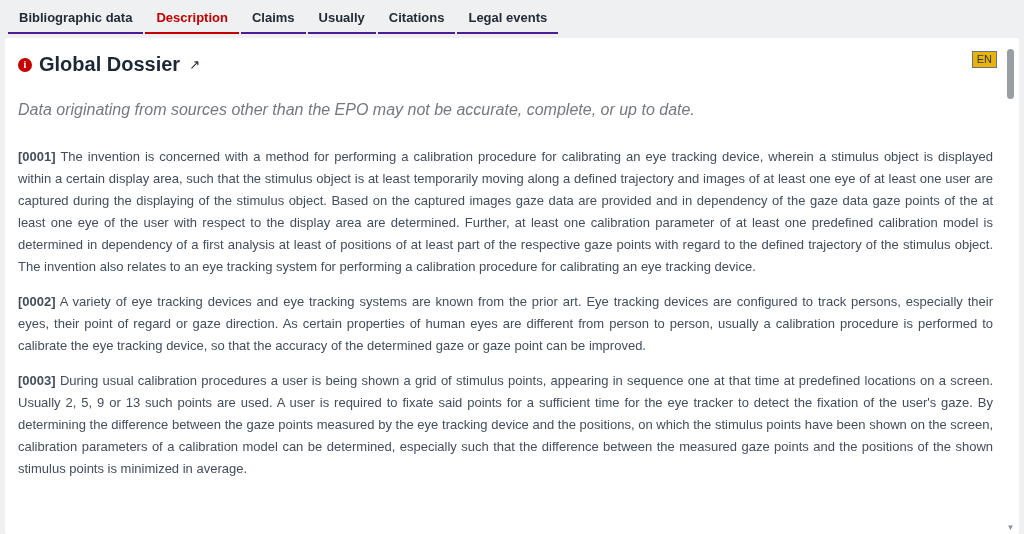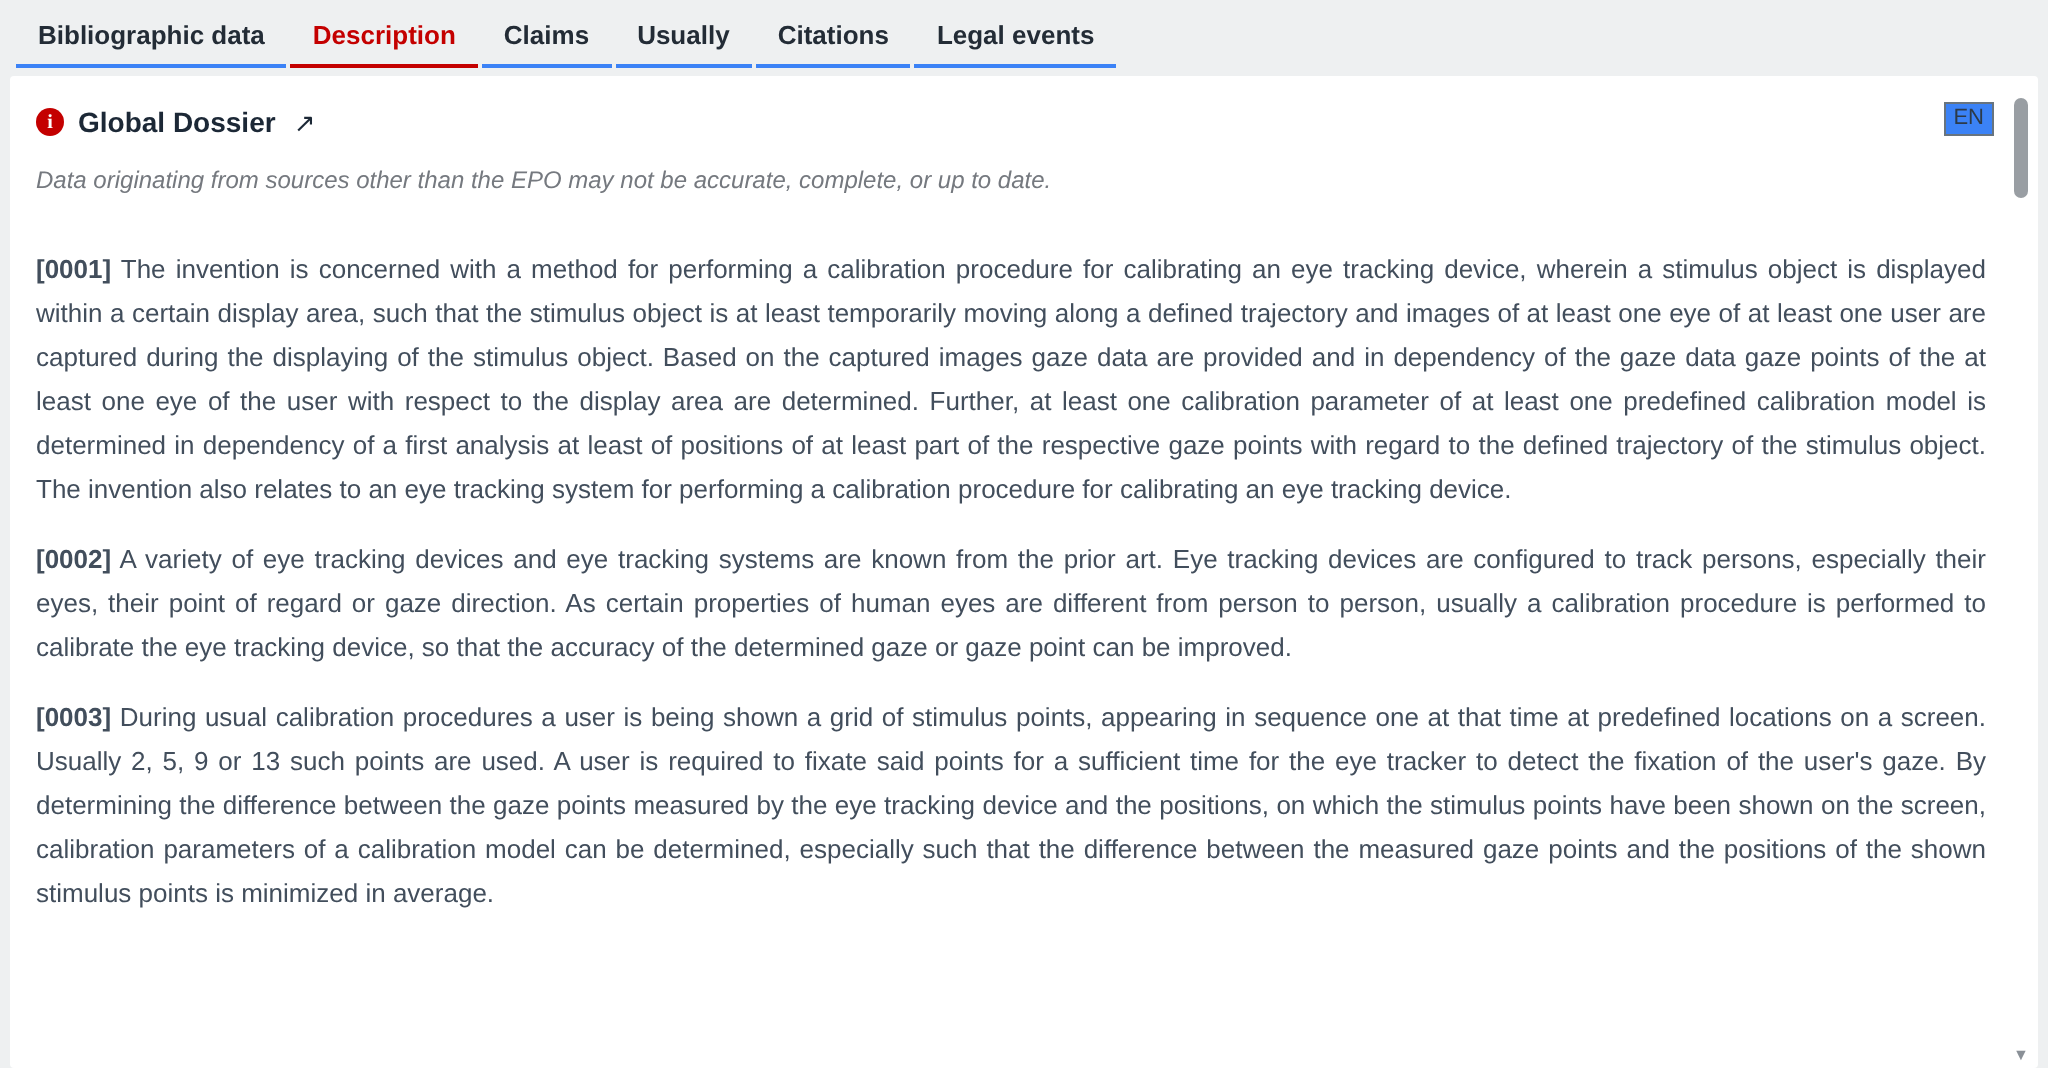--- a/index.html
+++ b/index.html
@@ -16,21 +16,21 @@
     align-items: flex-start;
     padding: 8px 0 0 8px;
     height: 38px;
   }
   .tab {
     font-size: 13px;
     font-weight: 700;
     color: #232c36;
     padding: 2px 11px 7px 11px;
     margin-right: 2px;
-    border-bottom: 2px solid #3b82f6;
+    border-bottom: 2px solid #4c1d95;
     white-space: nowrap;
     cursor: pointer;
   }
   .tab-active {
     color: #c40000;
     border-bottom-color: #c40000;
     text-align: center;
   }
   
   .panel {
@@ -55,46 +55,46 @@
     border-radius: 50%;
     background: #c40000;
     color: #ffffff;
     font-size: 10px;
     font-weight: 700;
     font-family: "Liberation Serif", serif;
     display: flex; align-items: center; justify-content: center;
     flex: 0 0 auto;
   }
   .gd-title {
-    font-size: 14px;
+    font-size: 20px;
     font-weight: 700;
     color: #1c2836;
     cursor: pointer;
   }
   .gd-arrow {
     font-size: 13px;
     color: #1c2836;
     margin-left: 2px;
   }
   .en-badge {
     position: absolute;
     top: 13px; right: 22px;
     border: 1px solid #68747f;
     color: #2c3a48;
-    background: #3b82f6;
+    background: #eab308;
     font-size: 11px;
     padding: 2px 4px;
     line-height: 1;
     cursor: pointer;
   }
   .disclaimer {
-    margin-top: 14px;
+    margin-top: 25px;
     font-style: italic;
     color: #75797f;
-    font-size: 12px;
+    font-size: 16px;
   }
   .paras { margin-top: 27px; }
   .para {
     margin: 0 0 13px 0;
     font-size: 13px;
     line-height: 22px;
     color: #424e5c;
     text-align: justify;
   }
   .pnum { font-weight: 700; }

